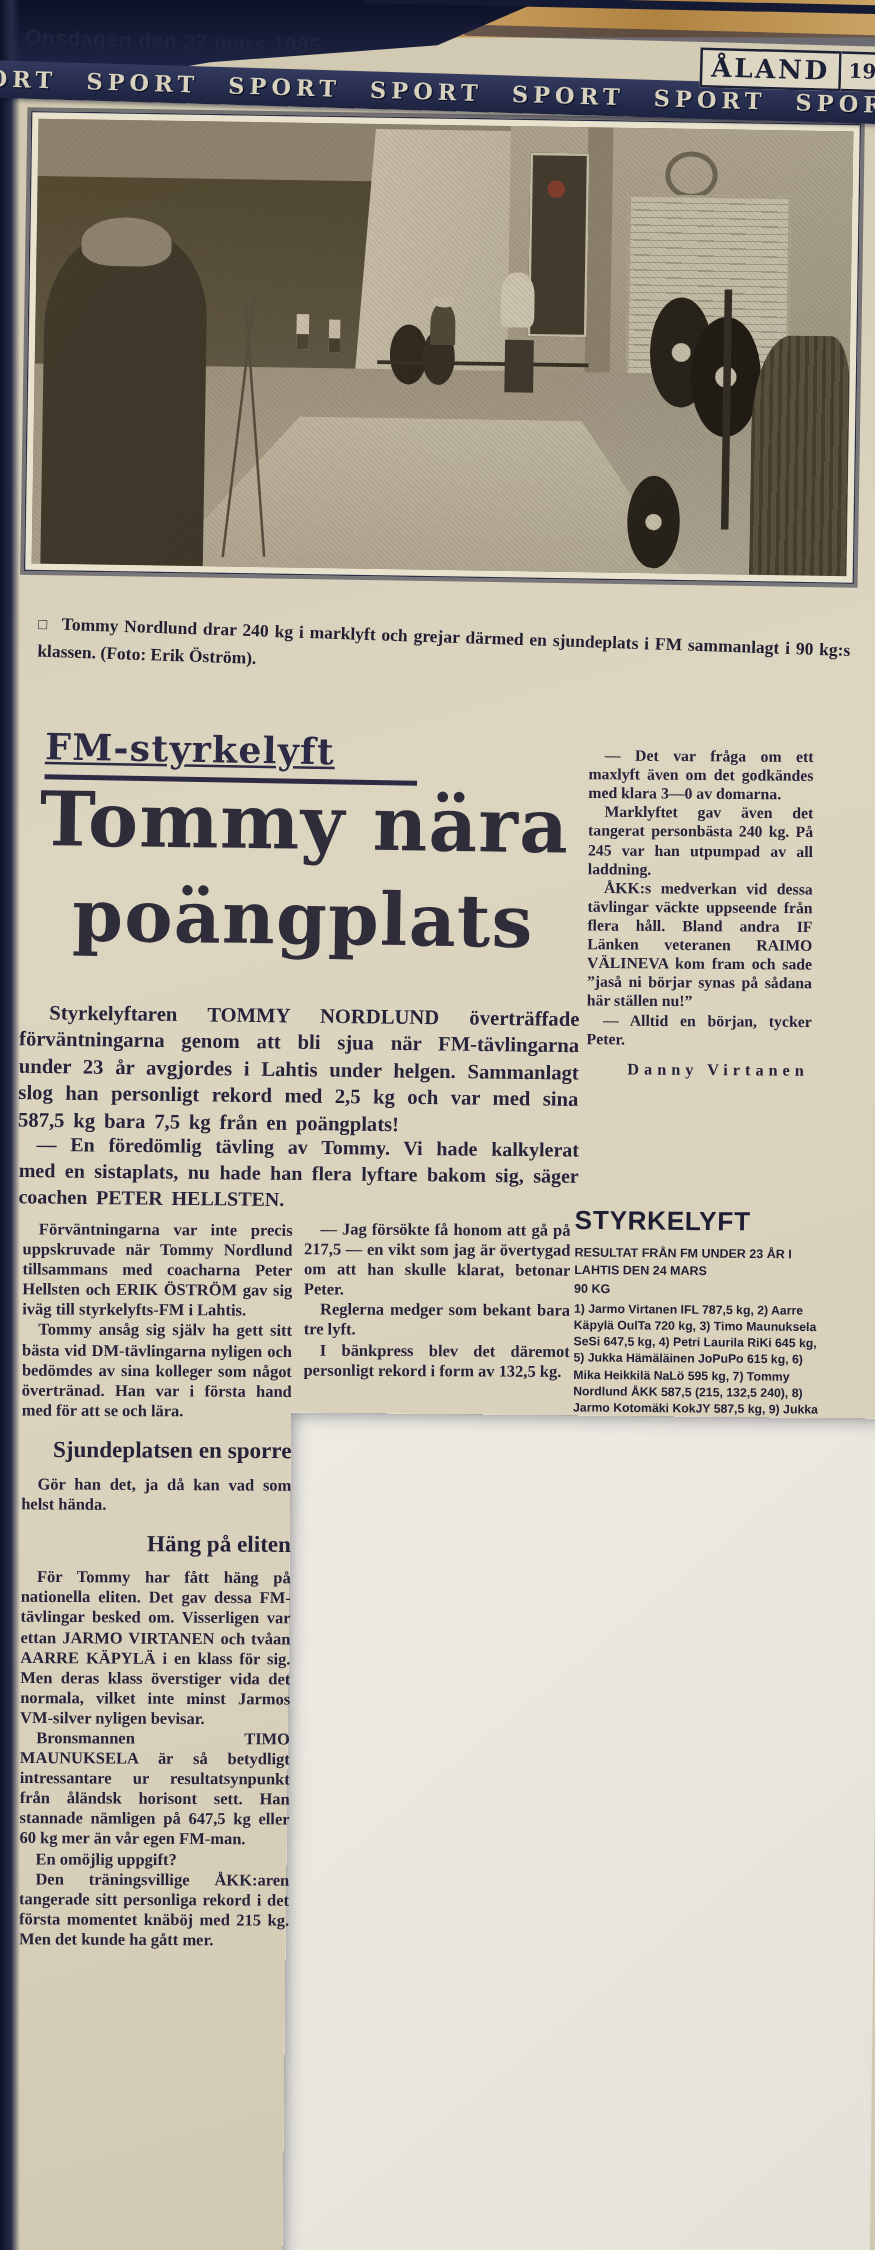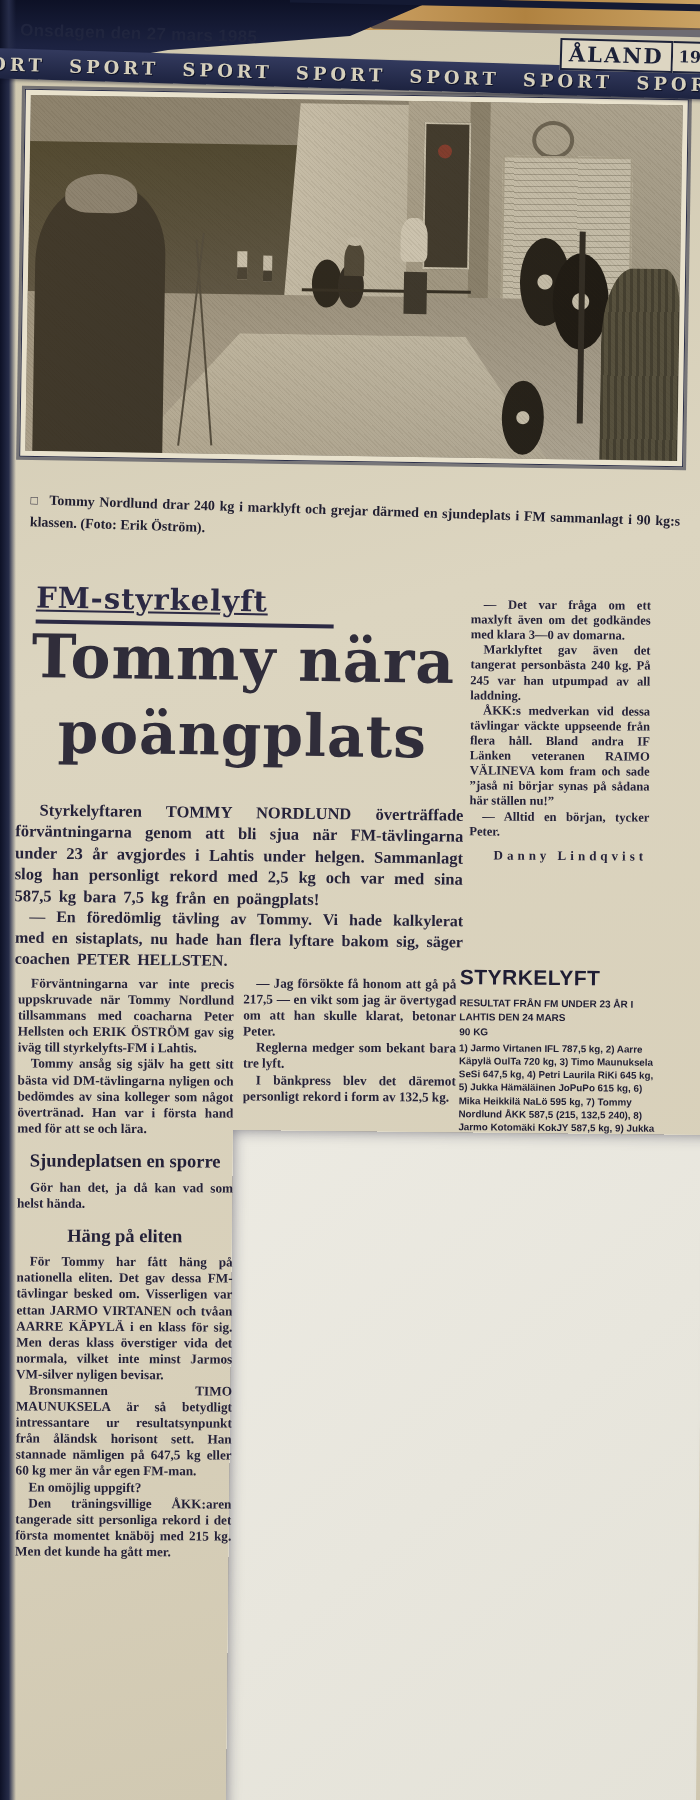--- a/index.html
+++ b/index.html
@@ -101,21 +101,21 @@
   .lead{position:absolute;left:15px;top:802px;width:448px;z-index:3;transform:rotate(.7deg);
         font-weight:bold;font-size:16.5px;line-height:1.3;text-align:justify;
         text-indent:24px;color:#26233a;word-spacing:3px;}
   .quote{position:absolute;left:15px;top:908px;width:448px;z-index:3;transform:rotate(.6deg);
         font-weight:bold;font-size:16px;line-height:1.32;text-align:justify;
         text-indent:14px;color:#26233a;word-spacing:3px;}
   
   .col{position:absolute;color:#26233a;font-weight:bold;text-align:justify;}
   .col p{margin:0;text-indent:13px;}
   .col h3{margin:13px 0 7px;font-size:18.5px;color:#242138;font-family:"Liberation Serif",serif;
-        text-align:center;text-indent:0;}
+        text-align:right;text-indent:0;}
   .col1{left:16px;top:976px;width:216px;height:824px;overflow:hidden;z-index:3;
         font-size:13.2px;line-height:1.22;transform:rotate(.3deg);}
   .col2{left:243px;top:976px;width:213px;height:154px;overflow:hidden;z-index:1;
         font-size:13.2px;line-height:1.22;transform:rotate(.3deg);}
   .col3{left:470px;top:598px;width:180px;z-index:1;font-size:12.6px;line-height:1.2;
         transform:rotate(.4deg);}
   .byline{margin-top:8px;text-align:right;letter-spacing:4px;font-size:13px;padding-right:2px;}
   
   .results{position:absolute;left:459px;top:966px;width:197px;z-index:1;transform:rotate(.5deg);
         font-family:"Liberation Sans",sans-serif;color:#1f1d33;}
@@ -215,21 +215,21 @@
     <p>— Jag försökte få honom att gå på 217,5 — en vikt som jag är övertygad om att han skulle klarat, betonar Peter.</p>
     <p>Reglerna medger som bekant bara tre lyft.</p>
     <p>I bänkpress blev det däremot personligt rekord i form av 132,5 kg.</p>
   </div>
 
   <div class="col col3">
     <p>— Det var fråga om ett maxlyft även om det godkändes med klara 3—0 av domarna.</p>
     <p>Marklyftet gav även det tangerat personbästa 240 kg. På 245 var han utpumpad av all laddning.</p>
     <p>ÅKK:s medverkan vid dessa tävlingar väckte uppseende från flera håll. Bland andra IF Länken veteranen RAIMO VÄLINEVA kom fram och sade ”jaså ni börjar synas på sådana här ställen nu!”</p>
     <p>— Alltid en början, tycker Peter.</p>
-    <div class="byline">Danny Lindqvist</div>
+    <div class="byline">Danny Virtanen</div>
   </div>
 
   <div class="results">
     <div class="res-title">STYRKELYFT</div>
     <div class="res-sub">RESULTAT FRÅN FM UNDER 23 ÅR I LAHTIS DEN 24 MARS</div>
     <div class="res-class">90 KG</div>
     <div class="res-body">1) Jarmo Virtanen IFL 787,5 kg, 2) Aarre Käpylä OulTa 720 kg, 3) Timo Maunuksela SeSi 647,5 kg, 4) Petri Laurila RiKi 645 kg, 5) Jukka Hämäläinen JoPuPo 615 kg, 6) Mika Heikkilä NaLö 595 kg, 7) Tommy Nordlund ÅKK 587,5 (215, 132,5 240), 8) Jarmo Kotomäki KokJY 587,5 kg, 9) Jukka Alajoki JalJa 545 kg, 10) Ismo Leppä HerSy 545 kg.</div>
   </div>
 </div>
 

